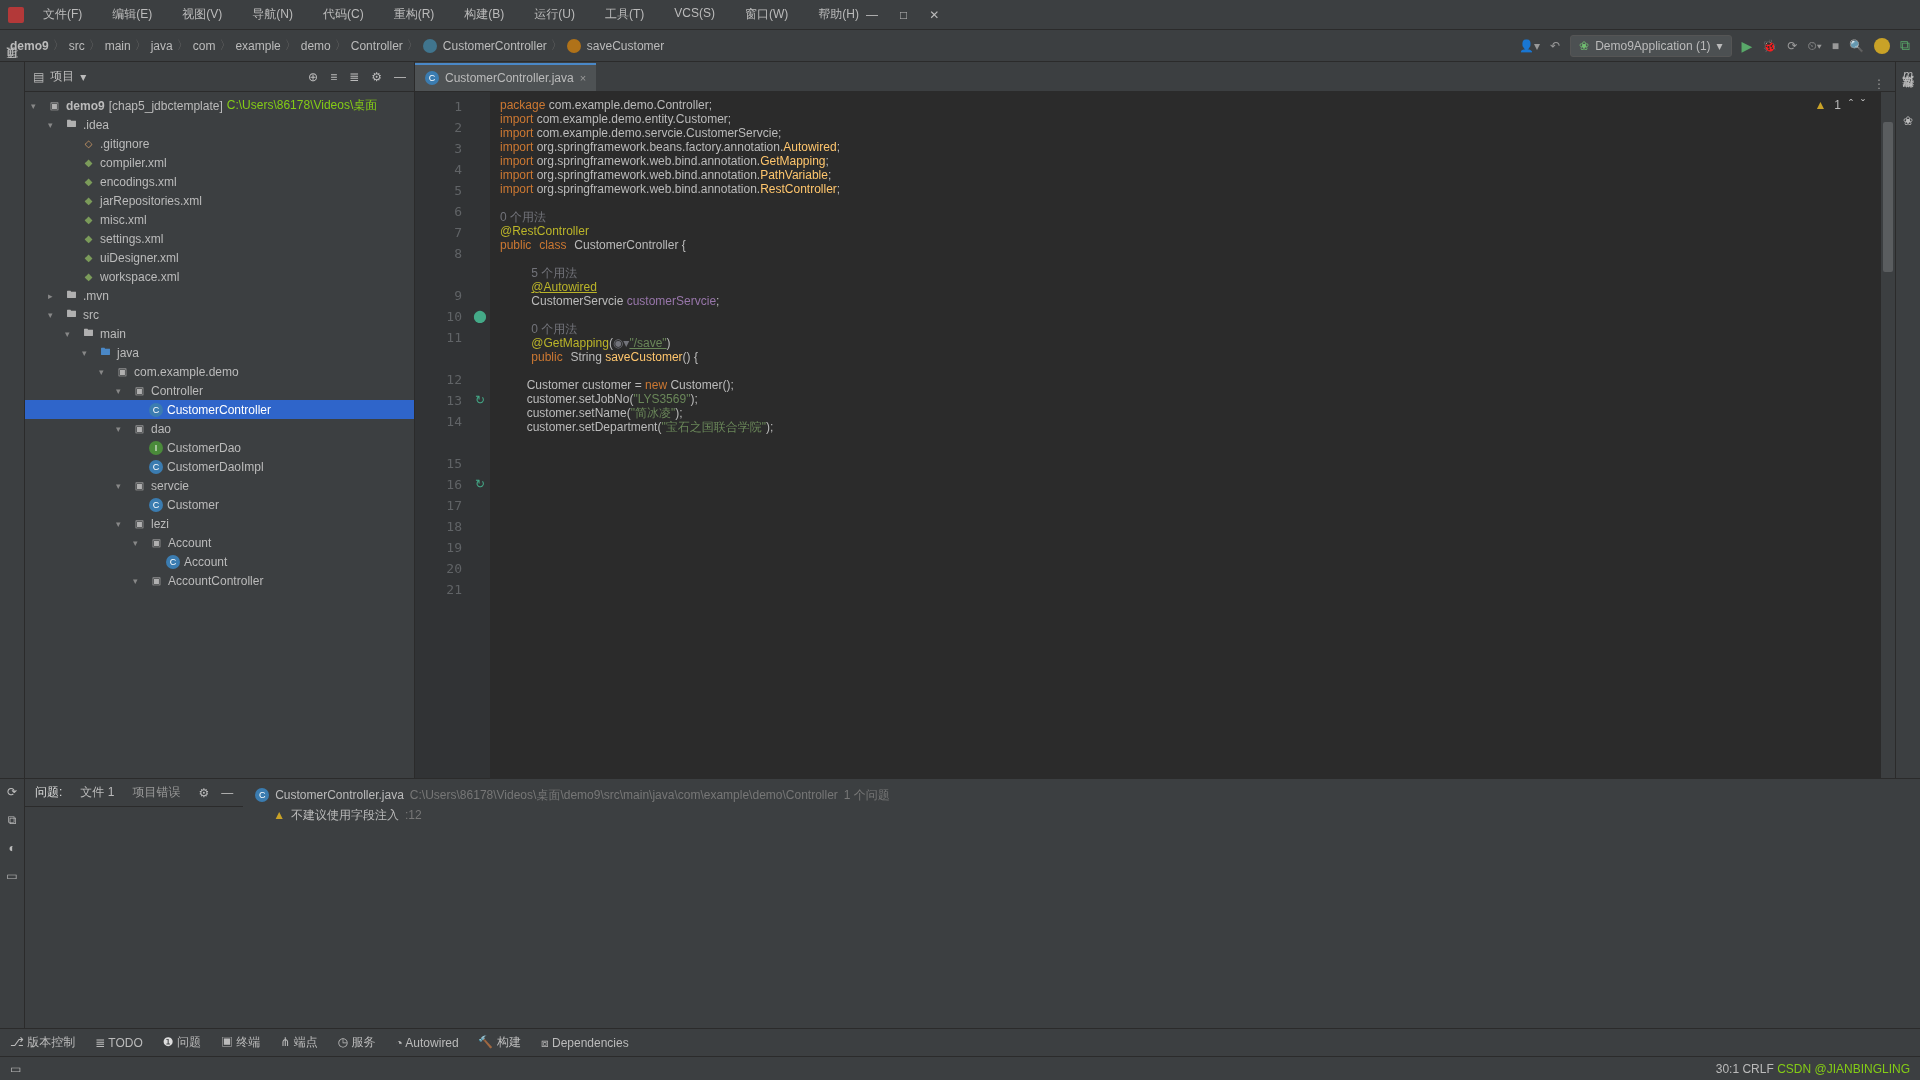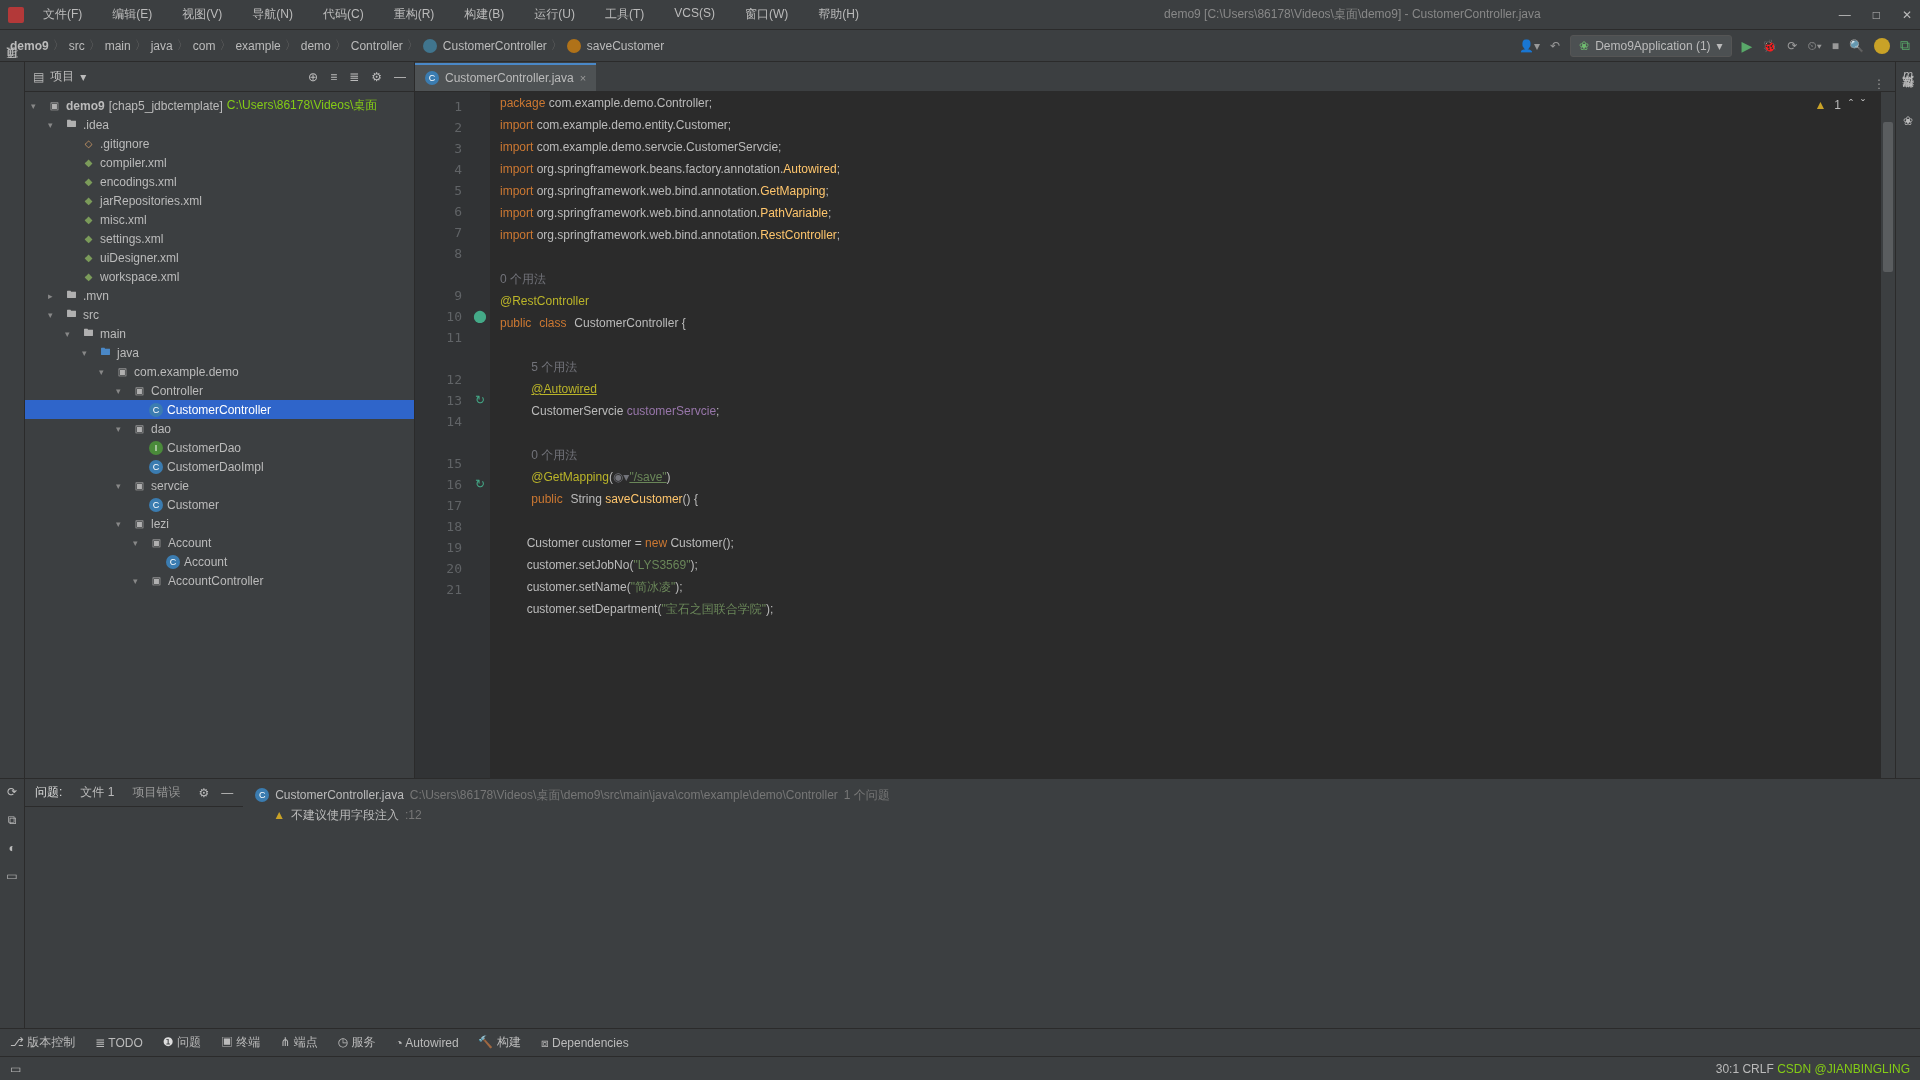--- a/index.html
+++ b/index.html
@@ -45,21 +45,21 @@
 .node.sel *{color:#fff}
 .node .dim{color:#84cc16}
 .editor{flex:1;display:flex;flex-direction:column;background:#2b2b2b;min-width:0}
 .tabs{height:30px;background:#3c3f41;display:flex;align-items:flex-end;border-bottom:1px solid #2b2b2b}
 .tab{background:#4e5254;padding:6px 10px;display:flex;align-items:center;gap:6px;border-top:2px solid #4a88c7;color:#ddd}
 .tab .x{color:#999;font-size:11px}
 .tabs .tctrl{margin-left:auto;margin-right:10px;color:#999}
 .codewrap{flex:1;display:flex;position:relative;overflow:hidden}
 .gutter{width:55px;background:#313335;text-align:right;padding:4px 8px 4px 0;color:#606366;font-family:Consolas,monospace;font-size:13px;line-height:21px}
 .gicons{width:20px;background:#313335;padding-top:4px;line-height:21px;text-align:center;font-size:11px}
-.code{flex:1;padding:0 10px;font-family:Consolas,monospace;font-size:13px;line-height:22px;white-space:pre;color:#a9b7c6}
+.code{flex:1;padding:6px 10px;font-family:Consolas,monospace;font-size:13px;line-height:14px;white-space:pre;color:#a9b7c6}
 .kw{color:#cc7832}.ann{color:#bbb529}.str{color:#6a8759}.yel{color:#ffc66d}.hint{color:#72737a;font-size:12px}.und{text-decoration:underline}
 .warnbar{position:absolute;top:6px;right:30px;display:flex;gap:8px;align-items:center;color:#999}
 .warnbar .wtri{color:#c9a227}
 .escroll{position:absolute;right:0;top:0;bottom:0;width:14px;background:#3c3f41}
 .escroll .th{position:absolute;right:2px;top:30px;width:10px;height:150px;background:#5a5d5f;border-radius:2px}
 .bottom{height:250px;background:#3c3f41;border-top:1px solid #2b2b2b;display:flex}
 .bstrip{width:25px;background:#3c3f41;border-right:1px solid #2b2b2b;display:flex;flex-direction:column;align-items:center;padding-top:6px;gap:14px;color:#888}
 .bmain{flex:1;display:flex;flex-direction:row}
 .btabs{height:28px;display:flex;align-items:center;gap:18px;padding:0 10px;border-bottom:1px solid #2b2b2b}
 .btabs .bt{color:#999;cursor:default}
@@ -84,21 +84,20 @@
     <span>导航(N)</span>
     <span>代码(C)</span>
     <span>重构(R)</span>
     <span>构建(B)</span>
     <span>运行(U)</span>
     <span>工具(T)</span>
     <span>VCS(S)</span>
     <span>窗口(W)</span>
     <span>帮助(H)</span>
   </div>
-  <div class="wtitle">demo9 [C:\Users\86178\Videos\桌面\demo9] - CustomerController.java</div>
   <div class="winbtns">
     <span>—</span>
     <span>□</span>
     <span>✕</span>
   </div>
 </div>
 
 <div class="toolbar">
   <div class="crumbs">
     <b>demo9</b>

